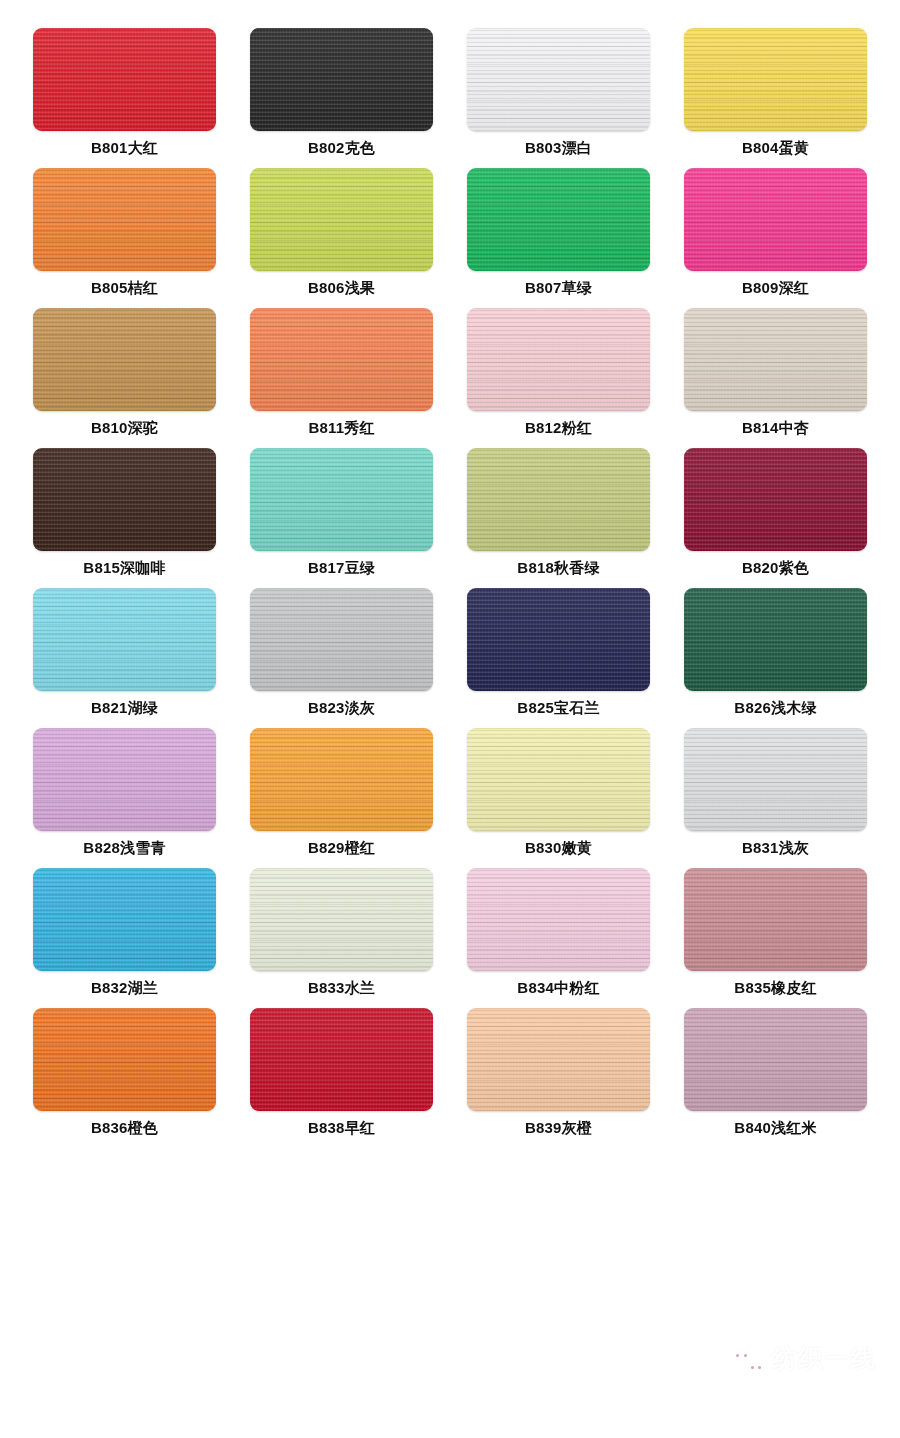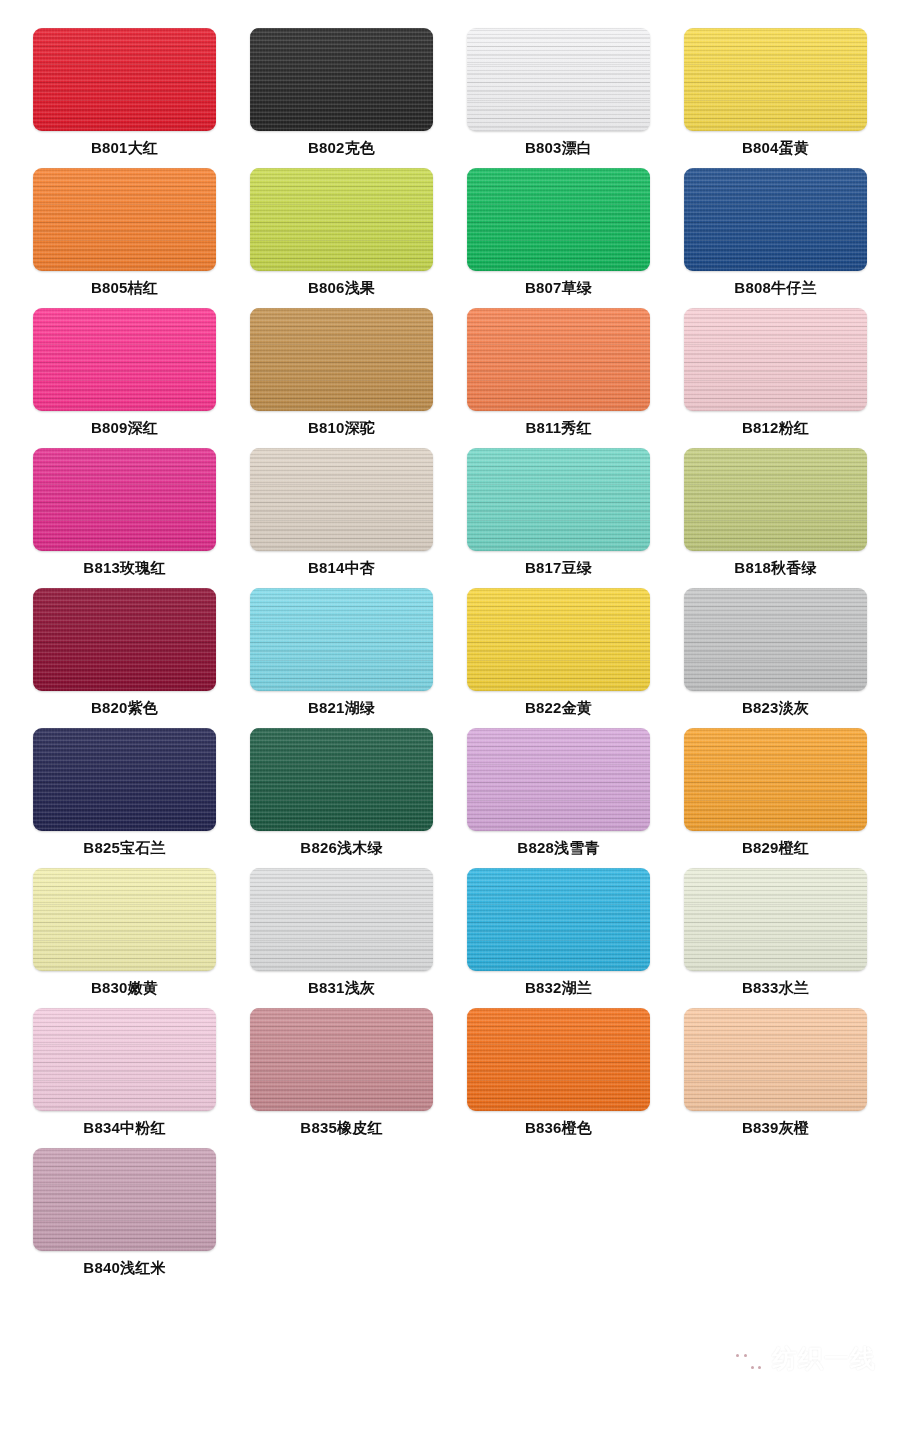--- a/index.html
+++ b/index.html
@@ -171,68 +171,60 @@
       </div>
       <div class="cell">
         <div class="swatch" style="background-color: rgb(200, 217, 78);"></div>
         <div class="label">B806浅果</div>
       </div>
       <div class="cell">
         <div class="swatch" style="background-color: rgb(18, 184, 92);"></div>
         <div class="label">B807草绿</div>
       </div>
       <div class="cell">
-        <div class="swatch" style="background-color: rgb(29, 75, 138);"></div>
-        <div class="label">B808牛仔兰</div>
-      </div>
-      <div class="cell">
         <div class="swatch" style="background-color: rgb(251, 53, 144);"></div>
         <div class="label">B809深红</div>
       </div>
       <div class="cell">
         <div class="swatch" style="background-color: rgb(194, 145, 79);"></div>
         <div class="label">B810深驼</div>
       </div>
       <div class="cell">
         <div class="swatch" style="background-color: rgb(245, 129, 80);"></div>
         <div class="label">B811秀红</div>
       </div>
       <div class="cell">
         <div class="swatch" style="background-color: rgb(246, 205, 211);"></div>
         <div class="label">B812粉红</div>
       </div>
       <div class="cell">
-        <div class="swatch" style="background-color: rgb(226, 45, 141);"></div>
-        <div class="label">B813玫瑰红</div>
-      </div>
-      <div class="cell">
         <div class="swatch" style="background-color: rgb(221, 210, 197);"></div>
         <div class="label">B814中杏</div>
       </div>
       <div class="cell">
+        <div class="swatch" style="background-color: rgb(58, 35, 25);"></div>
+        <div class="label">B815深咖啡</div>
+      </div>
+      <div class="cell">
         <div class="swatch" style="background-color: rgb(115, 214, 198);"></div>
         <div class="label">B817豆绿</div>
       </div>
       <div class="cell">
         <div class="swatch" style="background-color: rgb(194, 203, 126);"></div>
         <div class="label">B818秋香绿</div>
       </div>
       <div class="cell">
         <div class="swatch" style="background-color: rgb(140, 15, 51);"></div>
         <div class="label">B820紫色</div>
       </div>
       <div class="cell">
         <div class="swatch" style="background-color: rgb(127, 217, 232);"></div>
         <div class="label">B821湖绿</div>
       </div>
       <div class="cell">
-        <div class="swatch" style="background-color: rgb(246, 212, 60);"></div>
-        <div class="label">B822金黄</div>
-      </div>
-      <div class="cell">
         <div class="swatch" style="background-color: rgb(196, 197, 198);"></div>
         <div class="label">B823淡灰</div>
       </div>
       <div class="cell">
         <div class="swatch" style="background-color: rgb(35, 36, 80);"></div>
         <div class="label">B825宝石兰</div>
       </div>
       <div class="cell">
         <div class="swatch" style="background-color: rgb(29, 91, 67);"></div>
         <div class="label">B826浅木绿</div>
@@ -265,20 +257,24 @@
         <div class="swatch" style="background-color: rgb(243, 204, 223);"></div>
         <div class="label">B834中粉红</div>
       </div>
       <div class="cell">
         <div class="swatch" style="background-color: rgb(201, 139, 146);"></div>
         <div class="label">B835橡皮红</div>
       </div>
       <div class="cell">
         <div class="swatch" style="background-color: rgb(242, 112, 27);"></div>
         <div class="label">B836橙色</div>
+      </div>
+      <div class="cell">
+        <div class="swatch" style="background-color: rgb(202, 11, 38);"></div>
+        <div class="label">B838早红</div>
       </div>
       <div class="cell">
         <div class="swatch" style="background-color: rgb(248, 200, 162);"></div>
         <div class="label">B839灰橙</div>
       </div>
       <div class="cell">
         <div class="swatch" style="background-color: rgb(200, 160, 180);"></div>
         <div class="label">B840浅红米</div>
       </div>
     </div>

